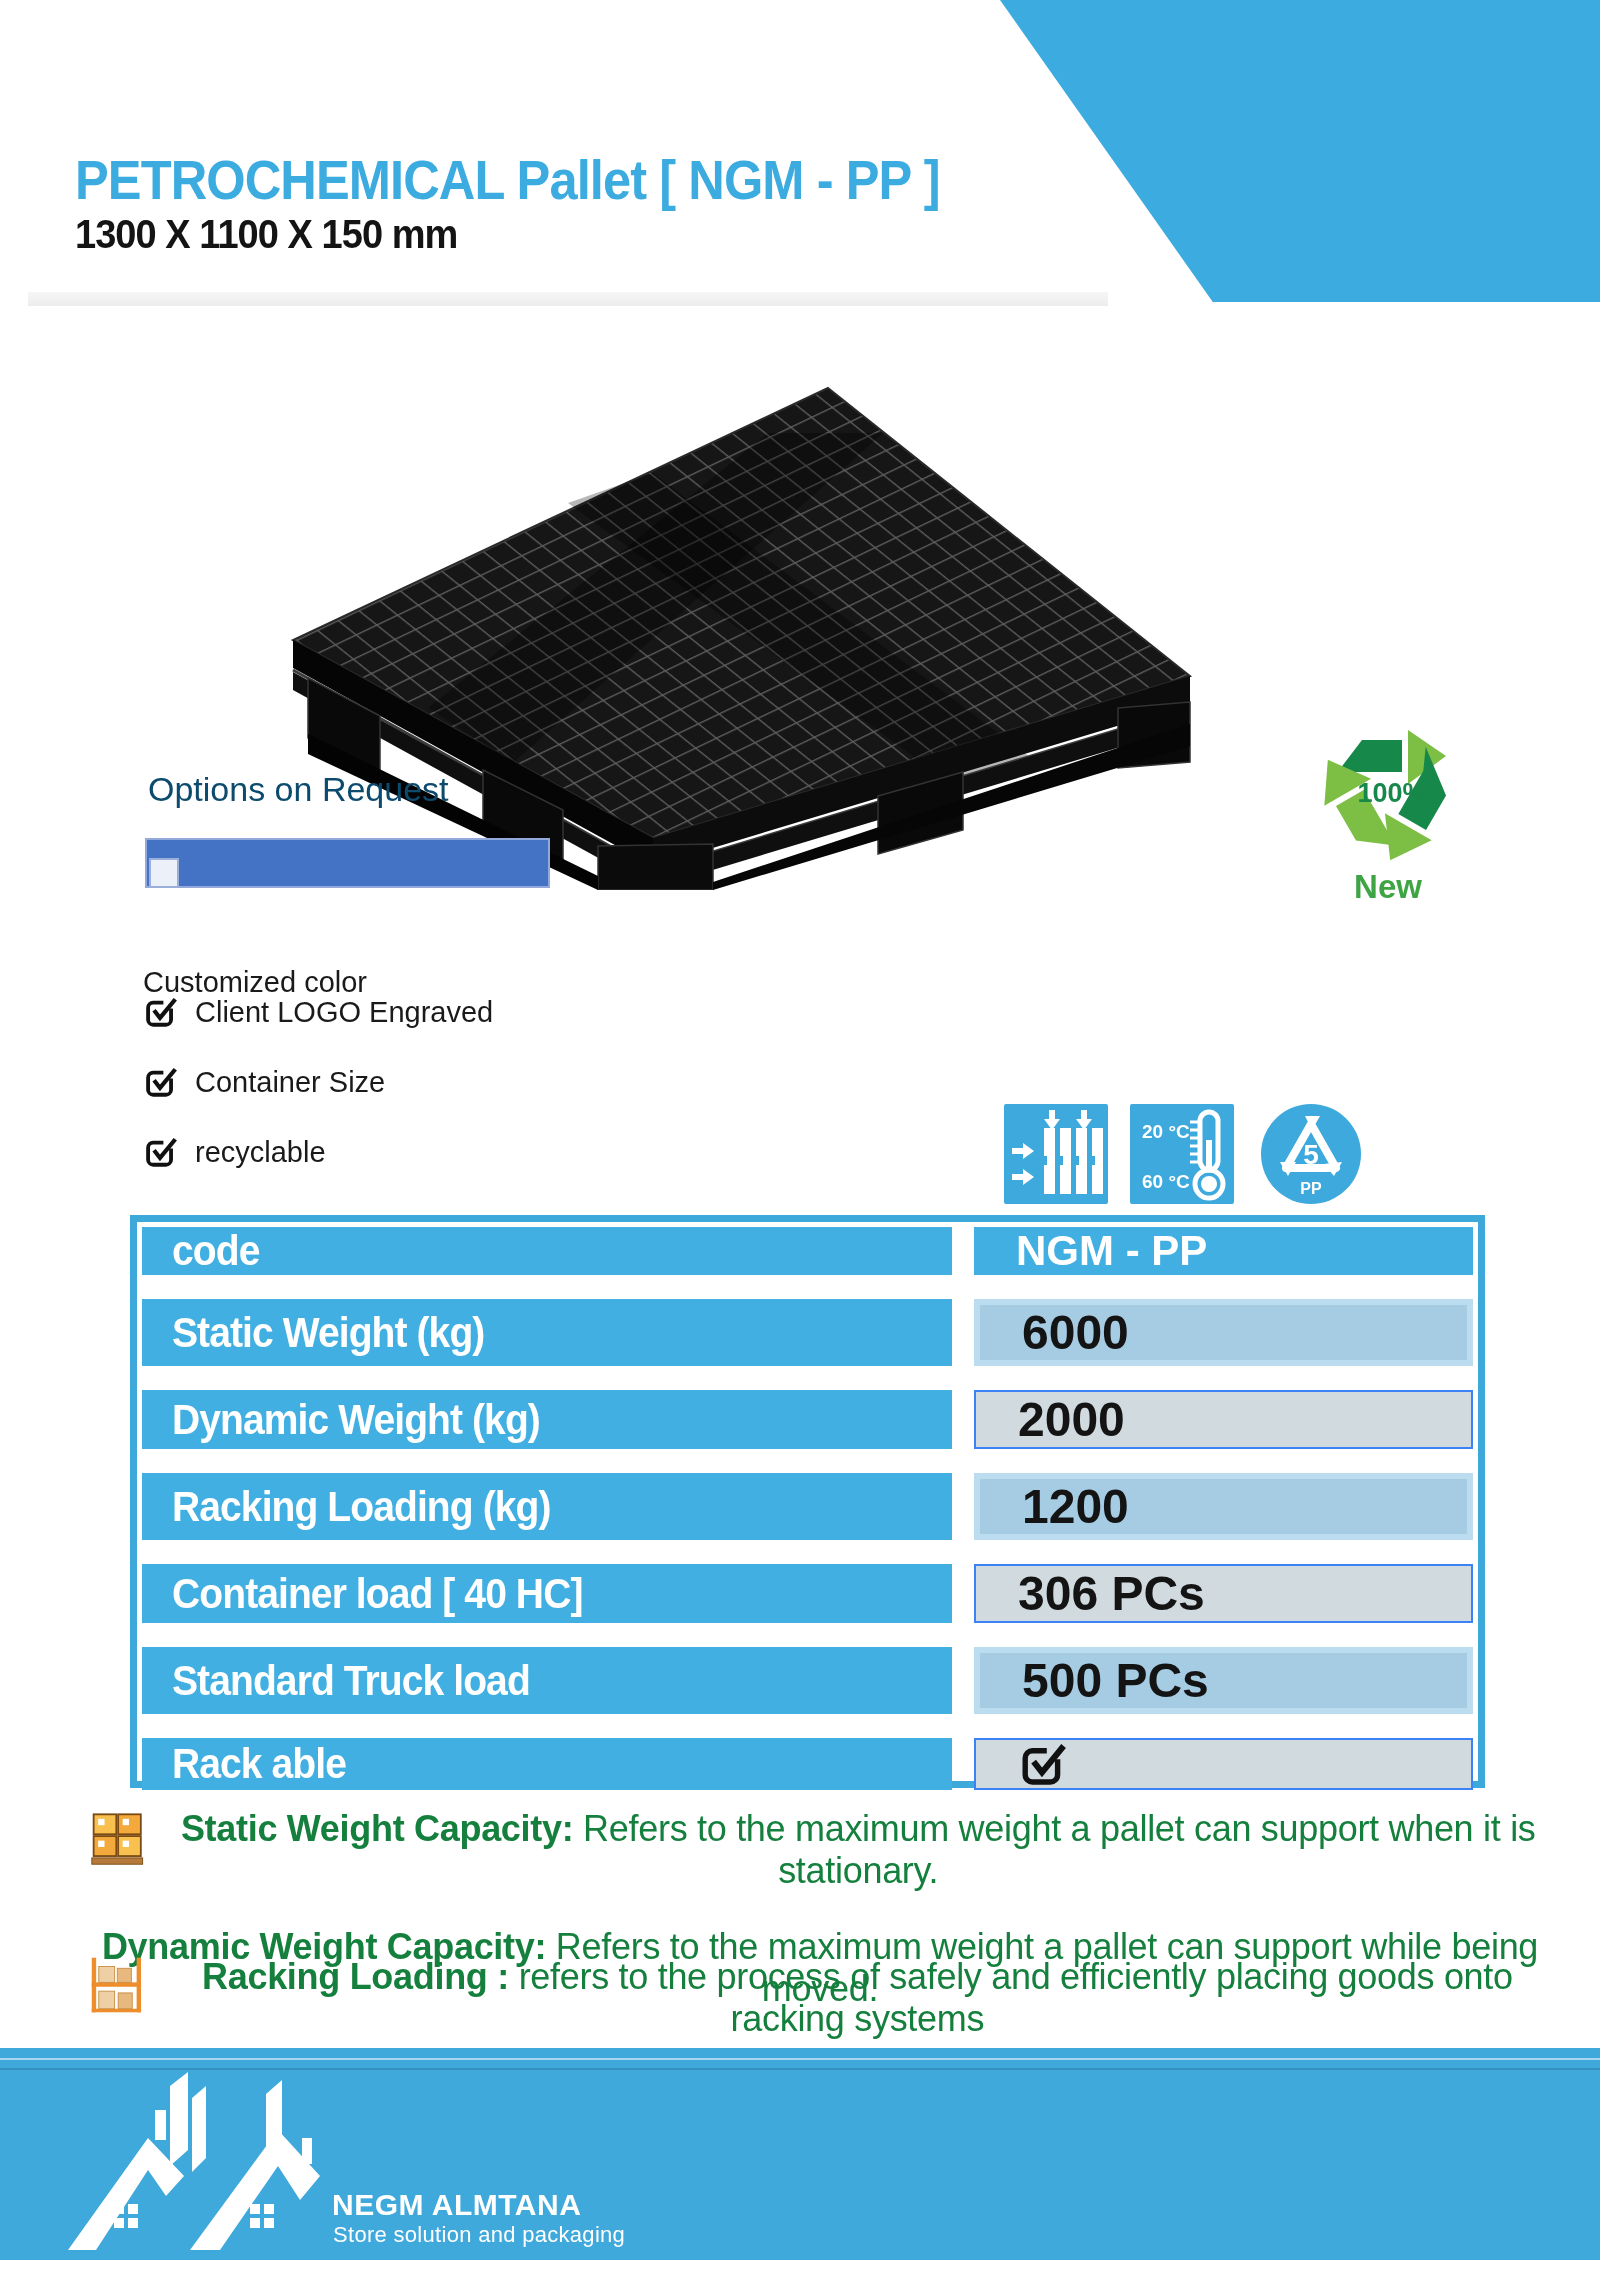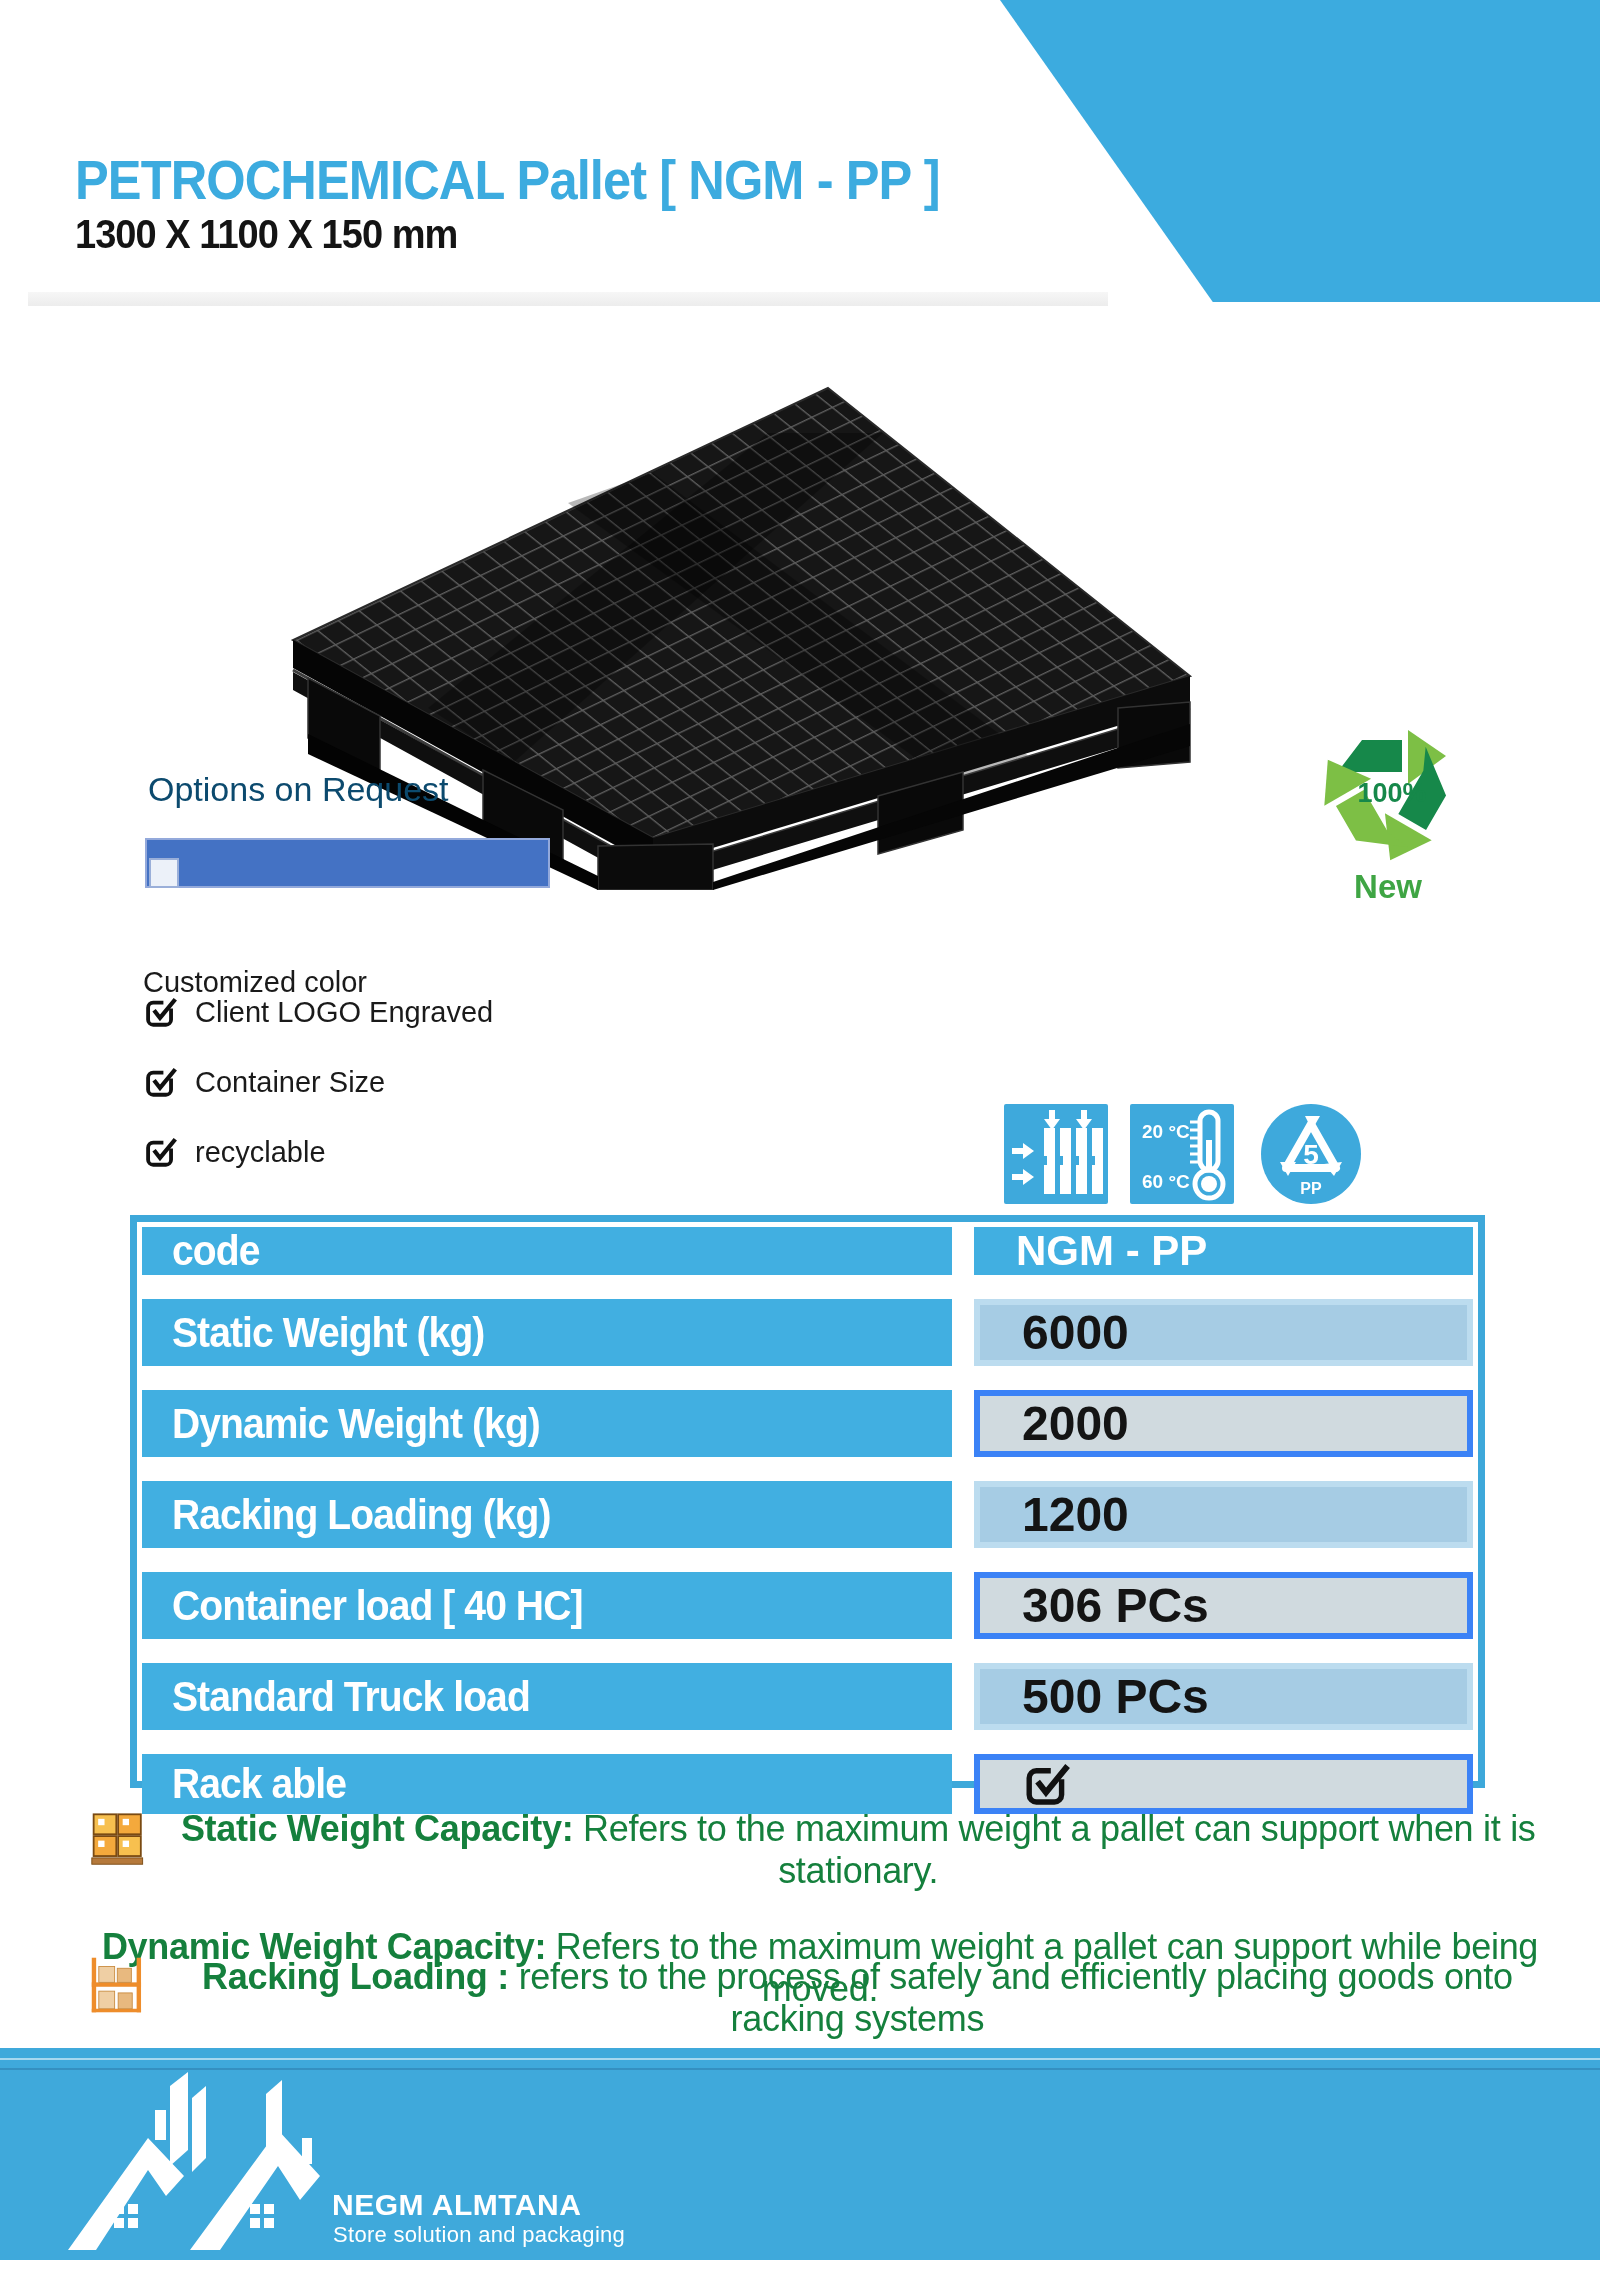--- a/index.html
+++ b/index.html
@@ -36,21 +36,21 @@
   .tbl-inner{width:100%;height:100%;background:#ffffff;display:flex;flex-direction:column;gap:24px;
              padding:5px;box-sizing:border-box;}
   .trow{flex:1;display:flex;gap:22px;}
   .tlabel{width:810px;background:#41AFE1;color:#fff;display:flex;align-items:center;
           padding-left:30px;box-sizing:border-box;font-size:42px;font-weight:700;letter-spacing:-1px;}
   .tlabel span{transform:scaleX(.93);transform-origin:left;white-space:nowrap;}
   .tvalue{flex:1;display:flex;align-items:center;padding-left:42px;box-sizing:border-box;
           font-size:48px;font-weight:700;color:#141414;}
   .tvalue.hdr{background:#41AFE1;color:#fff;border:none;font-size:42px;}
   .tvalue.blue{background:#A6CCE4;border:6px solid #BCDCEF;}
-  .tvalue.gray{background:#D0DADF;border:6px solid #3b82f6;}
+  .tvalue.gray{background:#D0DADF;border:2px solid #3b82f6;}
 
   
   .def-row{position:absolute;left:90px;width:1460px;display:flex;align-items:center;gap:22px;}
   .def-text{font-size:36px;color:#15803d;letter-spacing:-0.3px;margin-top:26px;}
   .def-text b{font-weight:700;}
 
   
   .footer{position:absolute;left:0;top:2048px;width:1600px;height:212px;background:#3FA9DB;}
   .footer .line1{position:absolute;left:0;top:10px;width:100%;height:2px;background:rgba(255,255,255,.55);}
   .footer .line2{position:absolute;left:0;top:20px;width:100%;height:2px;background:rgba(22,70,110,.25);}

